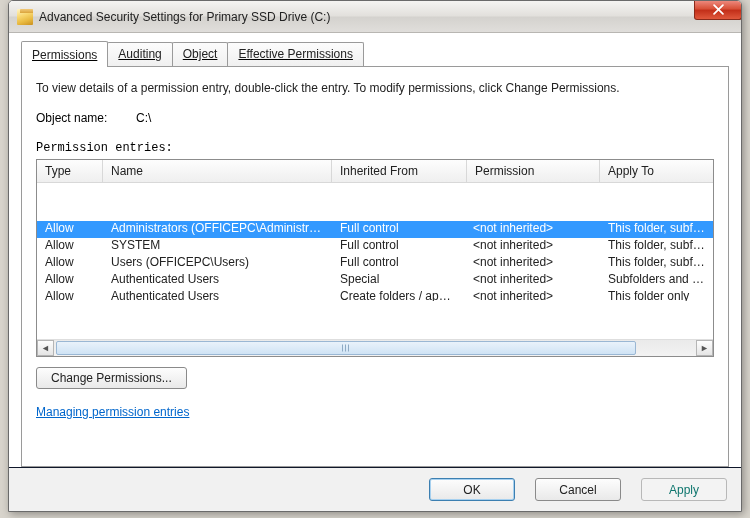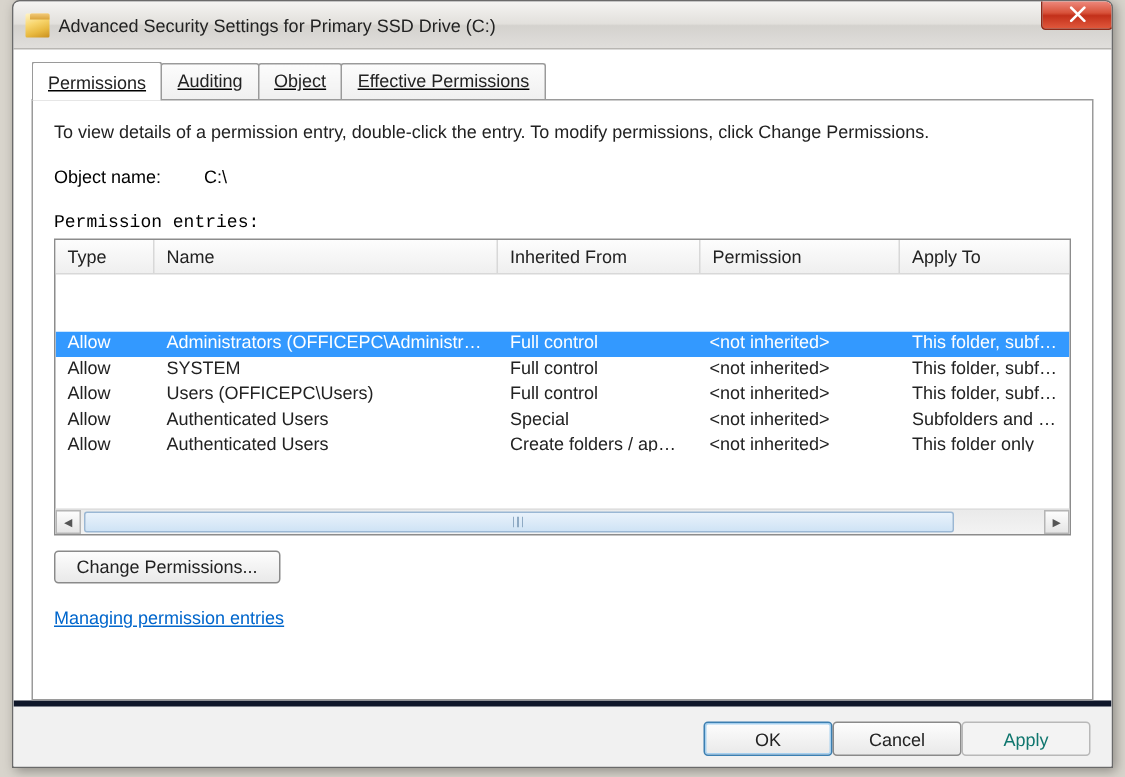--- a/index.html
+++ b/index.html
@@ -201,25 +201,25 @@
       text-align: center;
     }
     .btn.default {
       border-color: #3c7fb1;
       box-shadow: inset 0 0 0 1px #a6d0ef;
     }
     .btn.disabled { color: #0f766e; border-color:#b8b8b8; background:#f3f3f3;}
     .change-row { margin-top: 10px; }
     .link { color: #0066cc; text-decoration: underline; margin-top: 16px; cursor: default; display:inline-block;}
     .footer {
-      border-top: 4px solid #0f172a;
+      border-top: 1px solid #0f172a;
       padding: 10px 14px 0 0;
       display: flex;
       justify-content: flex-end;
-      gap: 0;
+      gap: 20px;
       height: 44px;
       background: #f1f1f1;
       margin: 0 -12px -10px -12px;
     }
     .footer .btn { min-width: 86px; padding: 2px 10px; height:23px;}
   </style>
 </head>
 <body>
 
 <div class="window">

